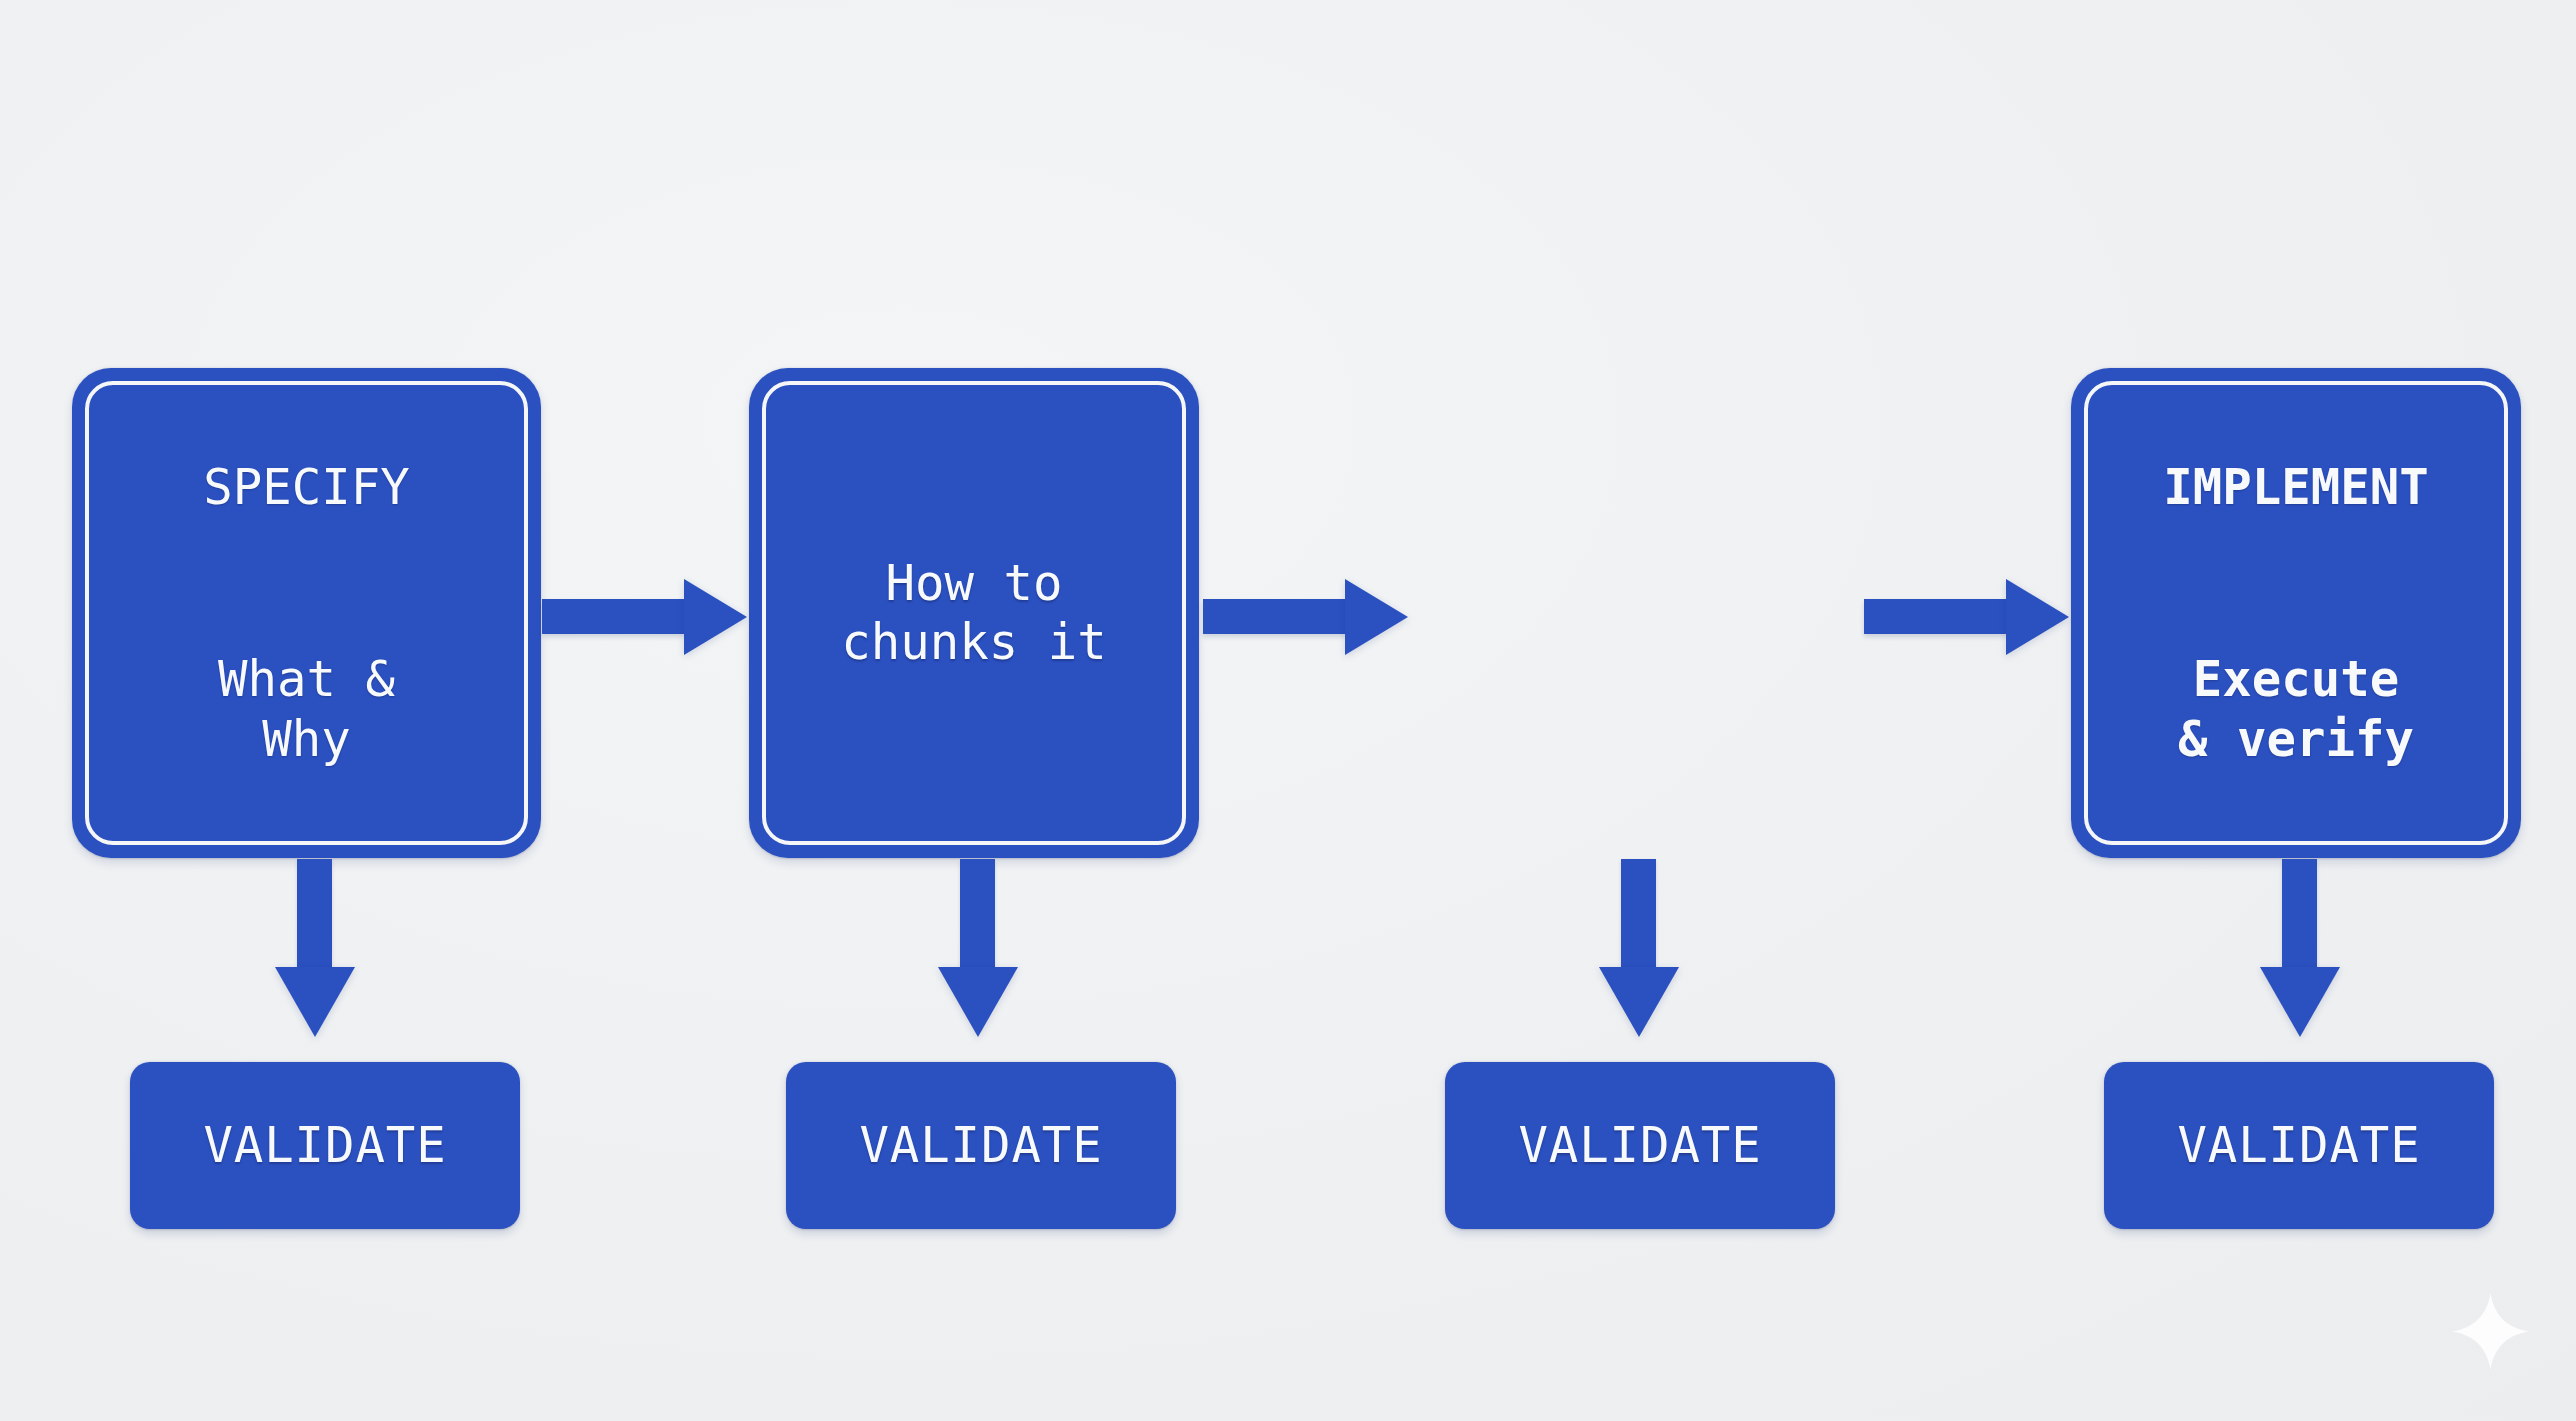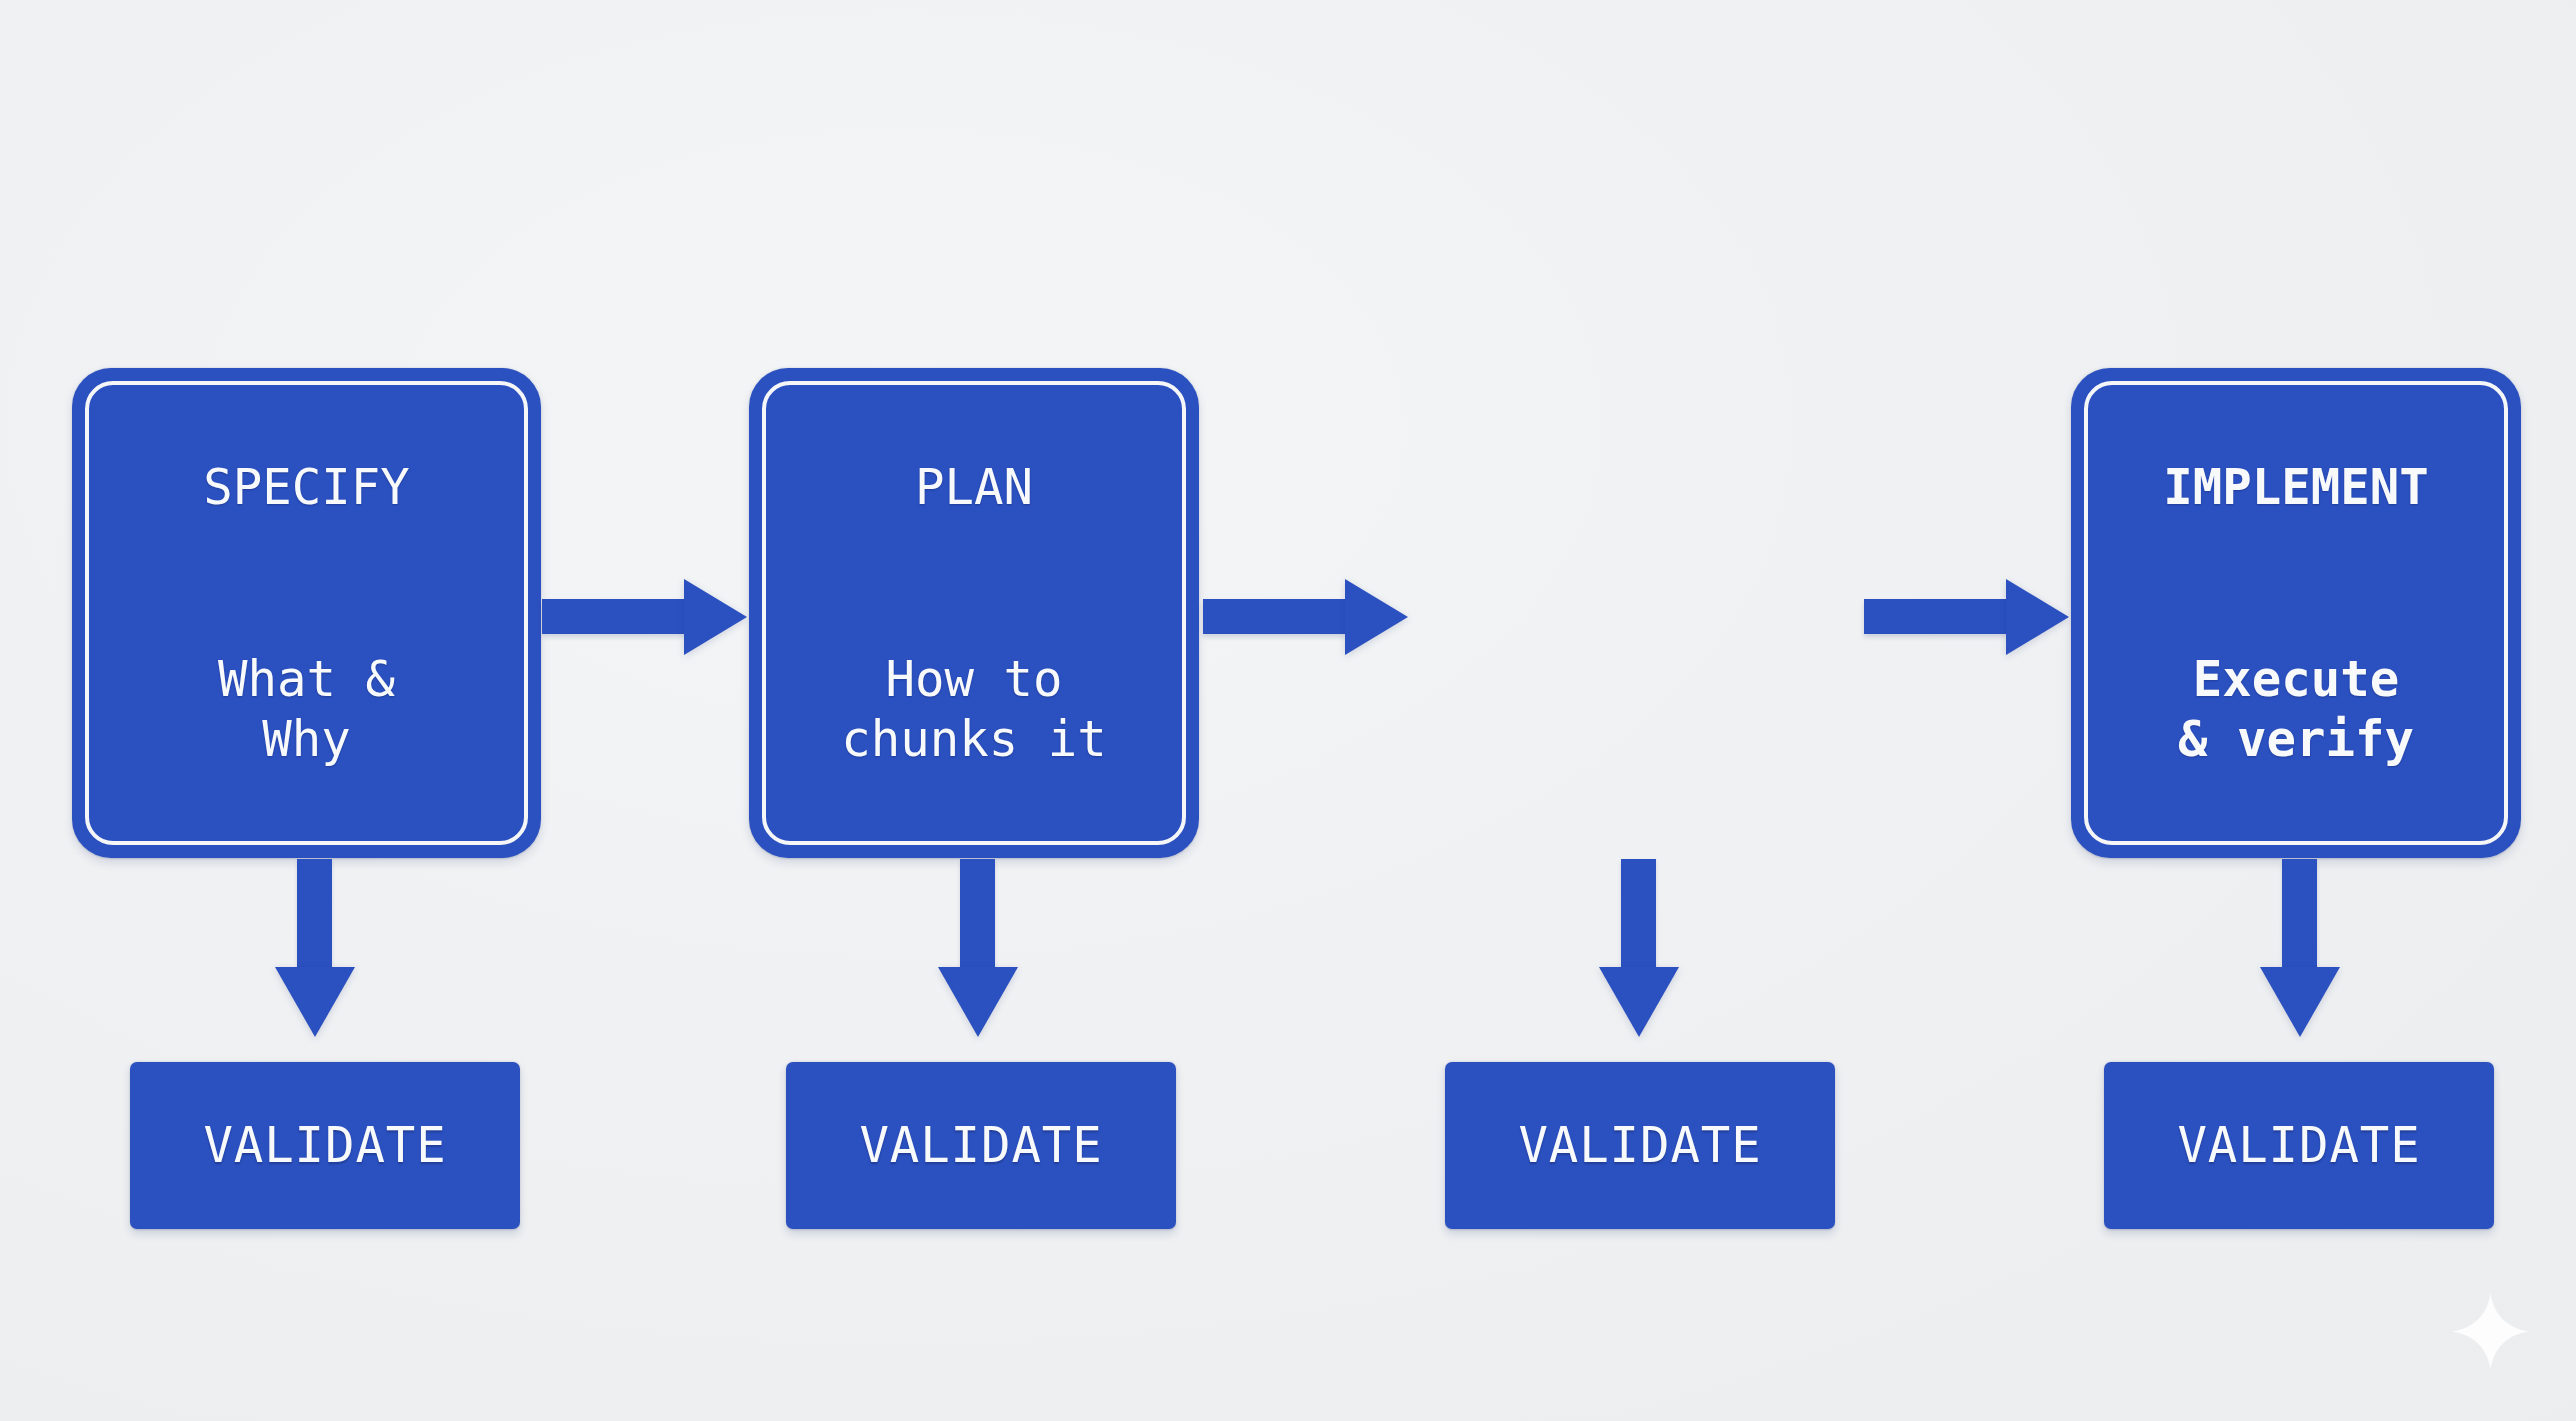--- a/index.html
+++ b/index.html
@@ -110,21 +110,21 @@
     border-right: 40px solid transparent;
     border-top: 70px solid #2b50c0;
     filter: drop-shadow(0 2.8px 3.7px rgba(20, 40, 100, 0.16));
   }
 
   
   .validate-pill {
     position: absolute;
     box-sizing: border-box;
     background: #2b50c0;
-    border-radius: 7px;
+    border-radius: 20px;
     display: flex;
     align-items: center;
     justify-content: center;
     box-shadow: 0 4.6px 8.3px rgba(20, 40, 100, 0.15),
                 0 0.9px 1.9px rgba(20, 40, 100, 0.18);
     text-align: center;
   }
   .validate-pill .pill-label {
     color: #f7f9fb;
     font-size: 49px;
@@ -168,21 +168,20 @@
     <div class="head"></div>
   </div>
 
   <div class="validate-pill" style="left:130px; top:1062px; width:390px; height:167px;">
     <span class="pill-label">VALIDATE</span>
   </div>
 
   <div class="stage-box" style="left:749px; top:368px; width:450px; height:490px;">
     <div class="stage-inner-rule"></div>
     <div class="stage-text">
-      <span class="stage-title">PLAN</span>
       <span class="stage-sub">How to
 chunks it</span>
     </div>
   </div>
 
   <div class="arrow-right" style="left:1203px; top:579px; width:205px;">
     <div class="shaft" style="width:144px;"></div>
     <div class="head"></div>
   </div>
 

